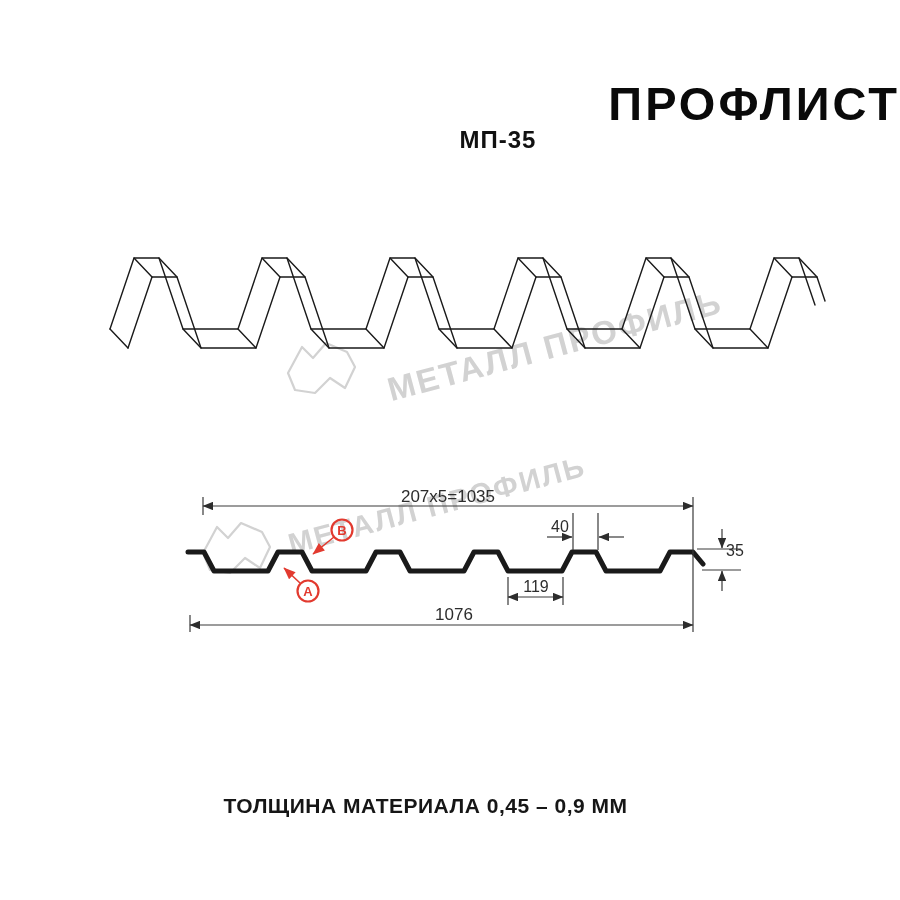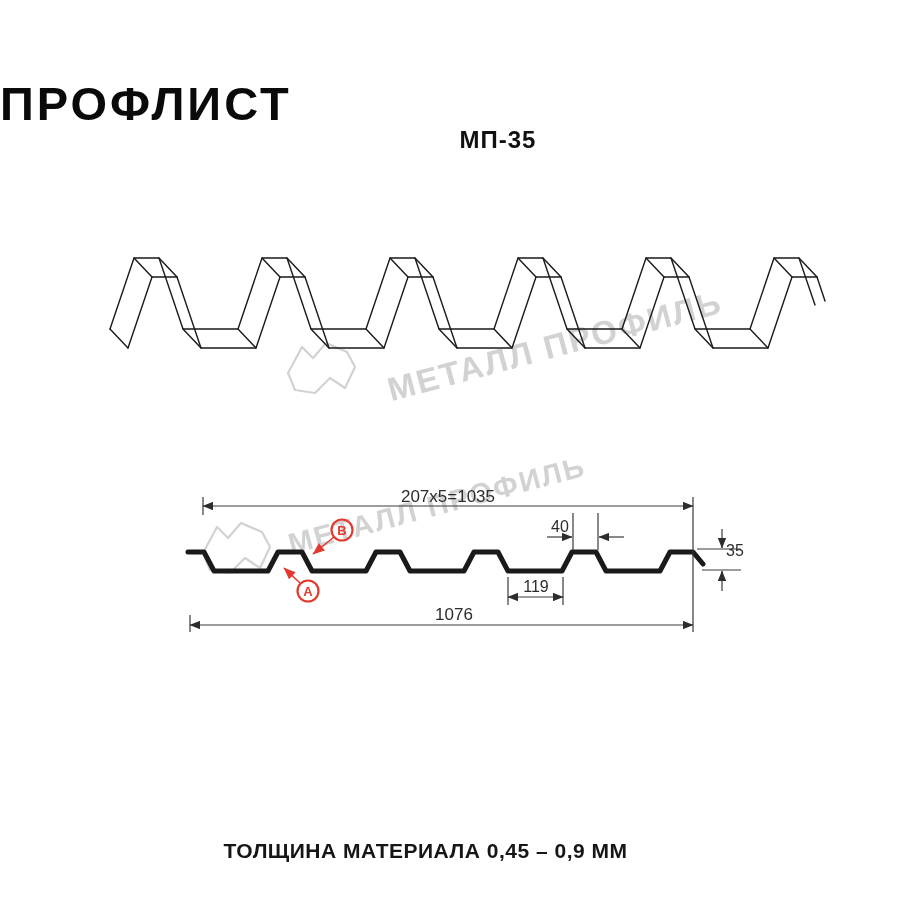--- a/index.html
+++ b/index.html
@@ -1,28 +1,28 @@
 <!DOCTYPE html>
 <html><head>
 <meta charset="utf-8">
 <style>
   html,body{margin:0;padding:0;}
   body{width:900px;height:900px;background:#ffffff;font-family:"Liberation Sans",sans-serif;}
   .page{position:relative;width:900px;height:900px;background:#ffffff;overflow:hidden;}
   .title{
-    position:absolute;left:0;top:76px;width:900px;text-align:left;
+    position:absolute;left:0;top:76px;width:900px;text-align:right;
     font-size:47px;font-weight:800;letter-spacing:3px;color:#0a0a0a;
   }
   .subtitle{
     position:absolute;left:0;top:126px;width:900px;text-align:center;
     font-size:24px;font-weight:600;letter-spacing:1px;color:#111;margin-left:48px;
   }
   .footer-note{
     position:absolute;left:0;top:794px;width:851px;text-align:center;
-    font-size:21px;font-weight:600;letter-spacing:.5px;color:#161616;margin-top:45px;
+    font-size:21px;font-weight:600;letter-spacing:.5px;color:#161616;
   }
   svg{position:absolute;overflow:visible;}
   #sheet3d{left:95px;top:240px;}
   #cross{left:170px;top:425px;}
   .sheet-line{stroke:#1a1a1a;stroke-width:1.4;fill:none;stroke-linejoin:round;stroke-linecap:round;}
   .profile{stroke:#1a1a1a;stroke-width:5;fill:none;stroke-linejoin:round;stroke-linecap:round;}
   .dim{stroke:#3a3a3a;stroke-width:1.2;fill:none;}
   .dim-text{fill:#2d2d2d;font-size:16px;font-family:"Liberation Sans",sans-serif;}
   .dim-text-lg{fill:#2d2d2d;font-size:17px;font-family:"Liberation Sans",sans-serif;}
   .wm-logo{stroke:#d2d2d2;stroke-width:2.2;fill:none;stroke-linejoin:round;}

